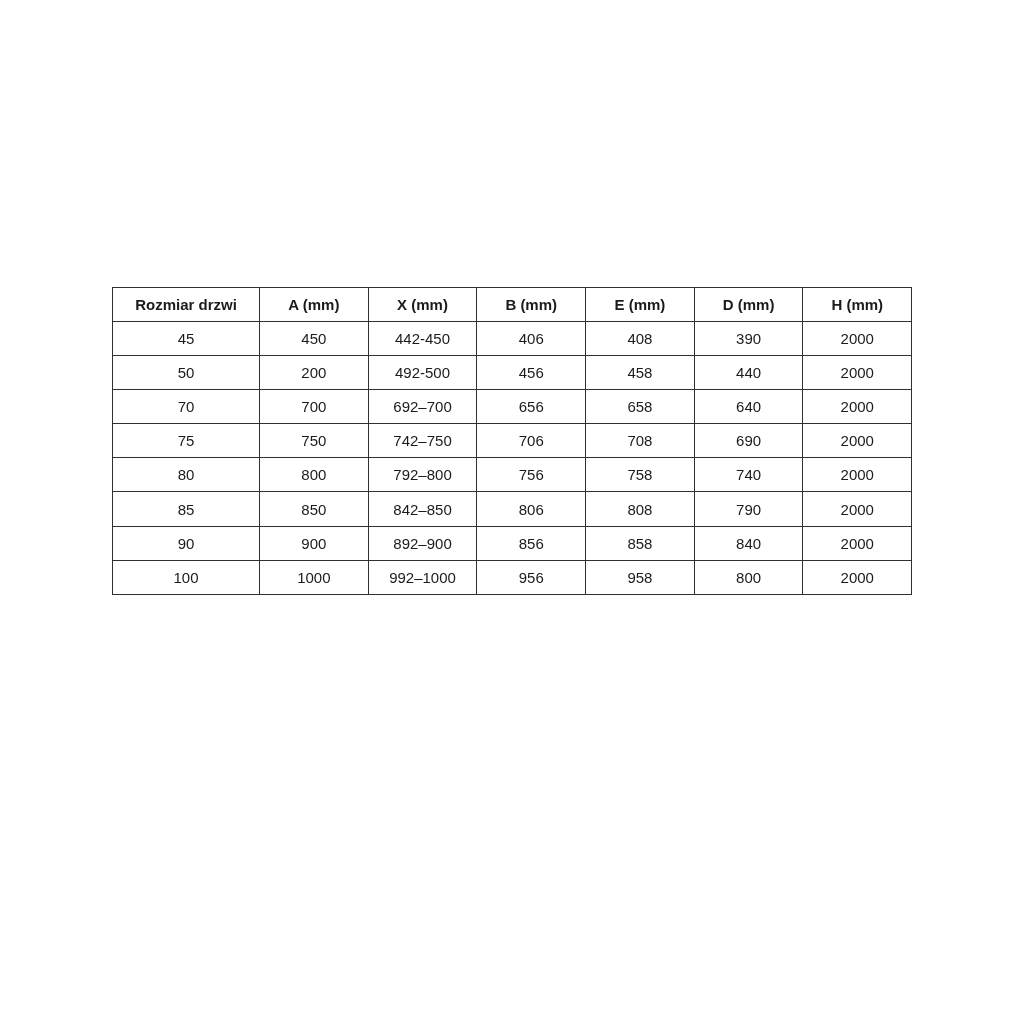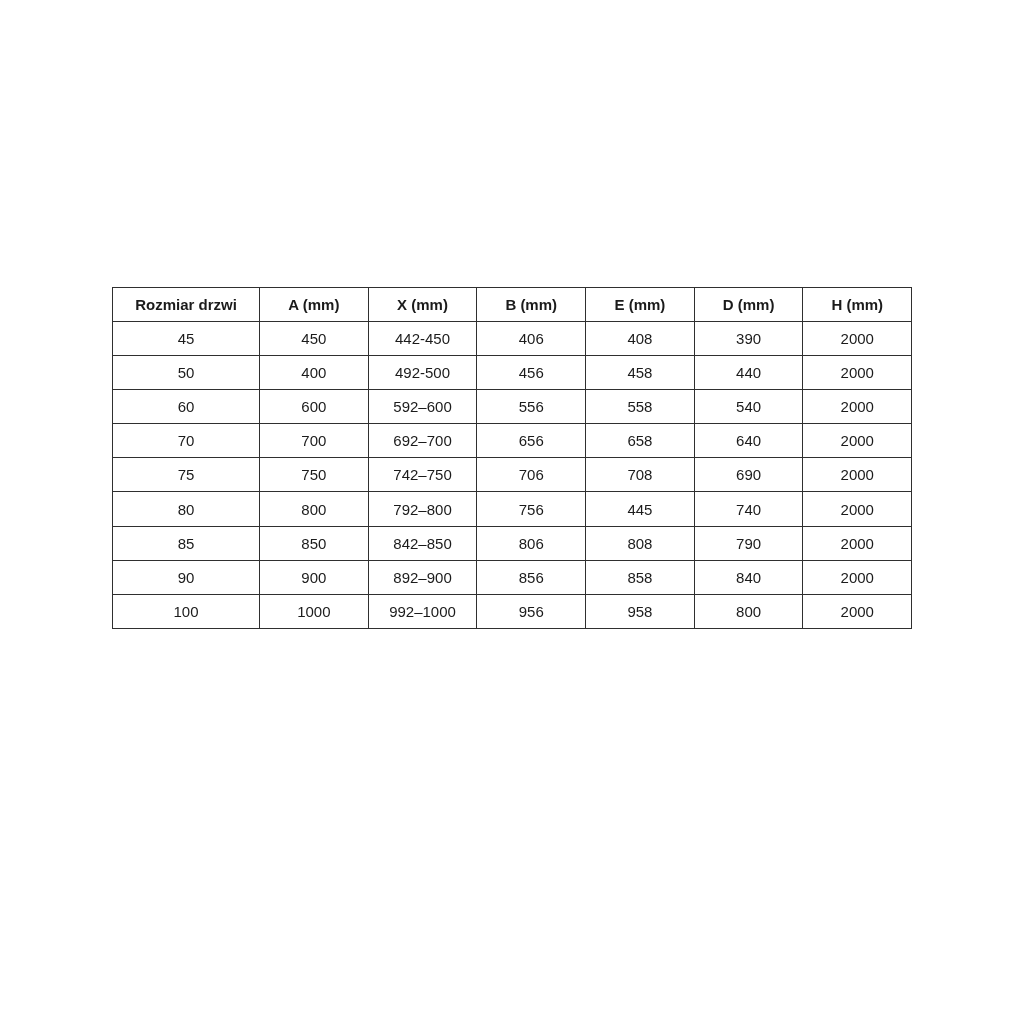--- a/index.html
+++ b/index.html
@@ -76,34 +76,25 @@
         <td>45</td>
         <td>450</td>
         <td>442-450</td>
         <td>406</td>
         <td>408</td>
         <td>390</td>
         <td>2000</td>
       </tr>
       <tr>
         <td>50</td>
-        <td>400</td>
+        <td>200</td>
         <td>492-500</td>
         <td>456</td>
         <td>458</td>
         <td>440</td>
-        <td>2000</td>
-      </tr>
-      <tr>
-        <td>60</td>
-        <td>600</td>
-        <td>592–600</td>
-        <td>556</td>
-        <td>558</td>
-        <td>540</td>
         <td>2000</td>
       </tr>
       <tr>
         <td>70</td>
         <td>700</td>
         <td>692–700</td>
         <td>656</td>
         <td>658</td>
         <td>640</td>
         <td>2000</td>
@@ -115,21 +106,21 @@
         <td>706</td>
         <td>708</td>
         <td>690</td>
         <td>2000</td>
       </tr>
       <tr>
         <td>80</td>
         <td>800</td>
         <td>792–800</td>
         <td>756</td>
-        <td>445</td>
+        <td>758</td>
         <td>740</td>
         <td>2000</td>
       </tr>
       <tr>
         <td>85</td>
         <td>850</td>
         <td>842–850</td>
         <td>806</td>
         <td>808</td>
         <td>790</td>

